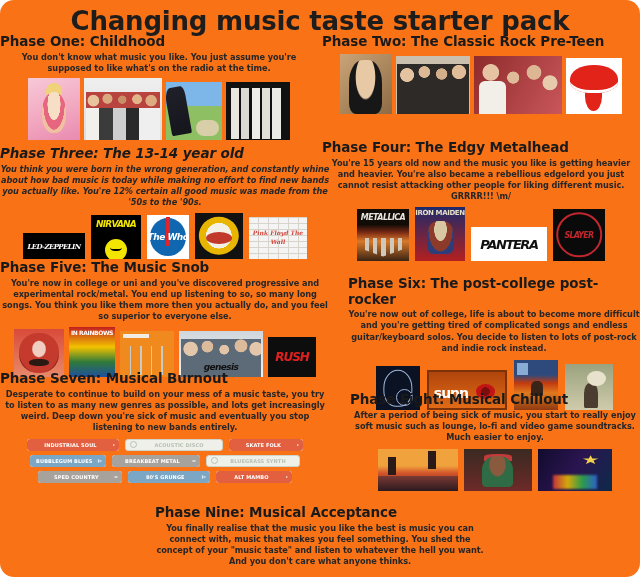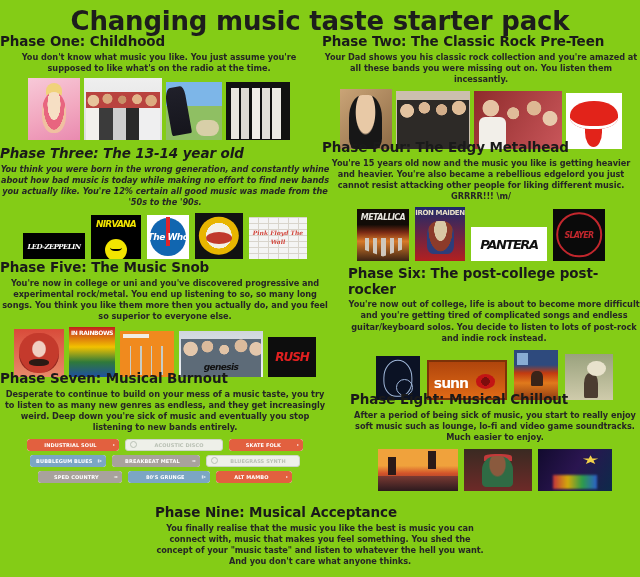--- a/index.html
+++ b/index.html
@@ -3,21 +3,21 @@
 <meta charset="utf-8">
 <style>
   * { box-sizing: border-box; margin: 0; padding: 0; }
   html, body {
     width: 640px; height: 577px;
     background: #ffffff;
     font-family: "DejaVu Sans", "Liberation Sans", sans-serif;
     color: #1a1a1a;
     overflow: hidden;
   }
-  #sheet { position: relative; width: 640px; height: 577px; background:#84cc16; }
+  #sheet { position: relative; width: 640px; height: 577px; background:#f97316;border-radius:14px; }
 
   .title {
     position:absolute; left:0; right:0; top:6px;
     text-align:center;
     font-size: 26px; font-weight: 700; letter-spacing:-0.2px;
     color:#1d1d1d;
   }
 
   .phase { position:absolute; }
   .phase h2 {
@@ -236,21 +236,20 @@
     <div class="row">
       <div class="thumb hm" style="width:52px;height:62px;"></div>
       <div class="thumb od" style="width:78px;height:62px;"></div>
       <div class="thumb ts" style="width:56px;height:58px;"></div>
       <div class="thumb ga" style="width:64px;height:58px;"></div>
     </div>
   </div>
 
   <div class="phase" style="left:322px; top:34px; width:318px;">
     <h2>Phase Two: The Classic Rock Pre-Teen</h2>
-    <p>Your Dad shows you his classic rock collection and you're amazed at all these bands you were missing out on. You listen them incessantly.</p>
     <div class="row">
       <div class="thumb elv" style="width:52px;height:60px;"></div>
       <div class="thumb btl" style="width:74px;height:58px;"></div>
       <div class="thumb qn" style="width:88px;height:58px;"></div>
       <div class="thumb tongue" style="width:56px;height:56px;"></div>
     </div>
   </div>
 
   <div class="phase" style="left:0px; top:146px; width:330px;font-style:italic;">
     <h2>Phase Three: The 13-14 year old</h2>
@@ -303,36 +302,36 @@
       <div class="thumb rh" style="width:54px;height:46px;"></div>
       <div class="thumb gen" style="width:84px;height:46px;">
         <span class="lbl">genesis</span>
       </div>
       <div class="thumb rush" style="width:48px;height:40px;">
         <span class="lbl">RUSH</span>
       </div>
     </div>
   </div>
 
-  <div class="phase" style="left:348px; top:266px; width:292px;">
+  <div class="phase" style="left:348px; top:276px; width:292px;">
     <h2>Phase Six: The post-college post-rocker</h2>
     <p>You're now out of college, life is about to become more difficult and you're getting tired of complicated songs and endless guitar/keyboard solos. You decide to listen to lots of post-rock and indie rock instead.</p>
     <div class="row" style="gap:7px;margin-top:6px;">
       <div class="thumb gyb" style="width:44px;height:44px;"></div>
       <div class="thumb sunn" style="width:80px;height:40px;">
         <span class="lbl">sunn</span>
       </div>
       <div class="thumb gyfir" style="width:44px;height:50px;"></div>
       <div class="thumb exp" style="width:48px;height:46px;"></div>
     </div>
   </div>
 
   <div class="phase" style="left:0px; top:371px; width:330px;">
     <h2>Phase Seven: Musical Burnout</h2>
-    <p>Desperate to continue to build on your mess of a music taste, you try to listen to as many new genres as endless, and they get increasingly weird. Deep down you're sick of music and eventually you stop listening to new bands entirely.</p>
+    <p>Desperate to continue to build on your mess of a music taste, you try to listen to as many new genres as possible, and lots get increasingly weird. Deep down you're sick of music and eventually you stop listening to new bands entirely.</p>
     <div class="pills">
 
       <div class="pillrow">
         <div class="pill orange" style="width:92px;">
           <span class="bar"></span>
           <span class="inner">
             <span class="nm">INDUSTRIAL SOUL</span>
             <span class="tag">▸</span>
           </span>
         </div>

